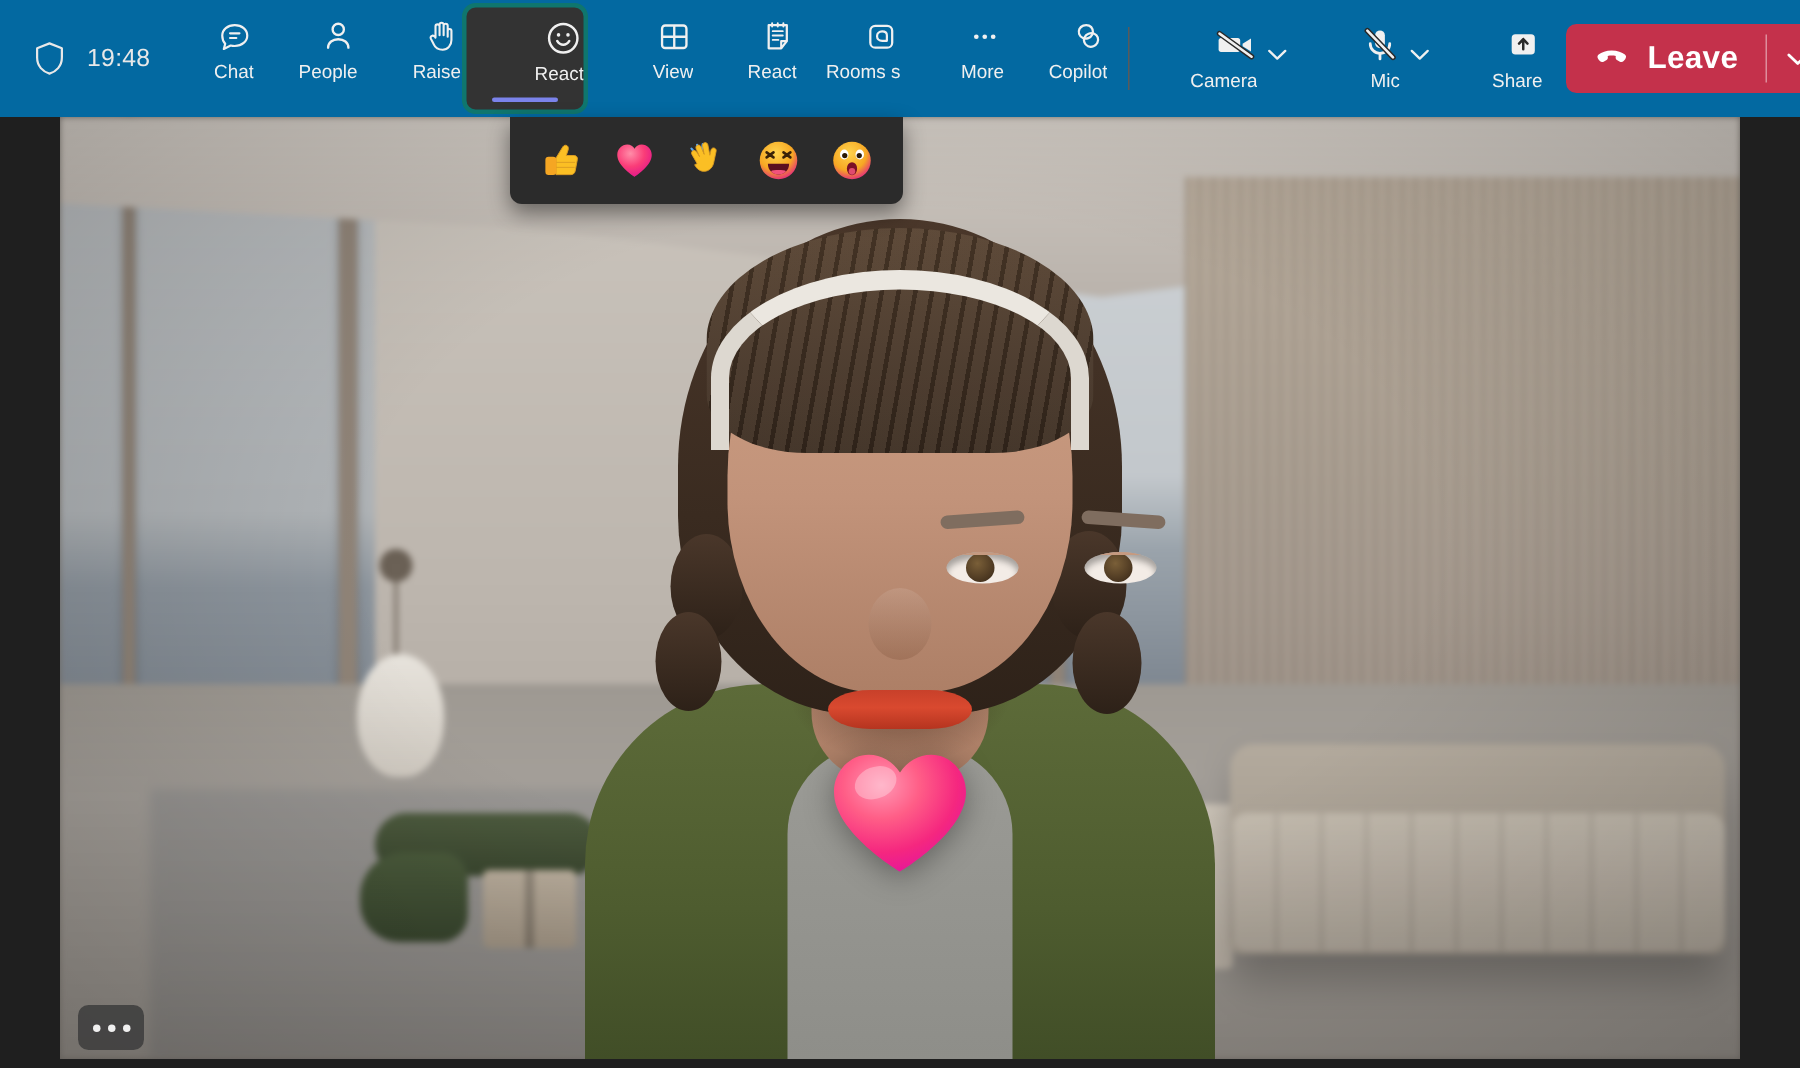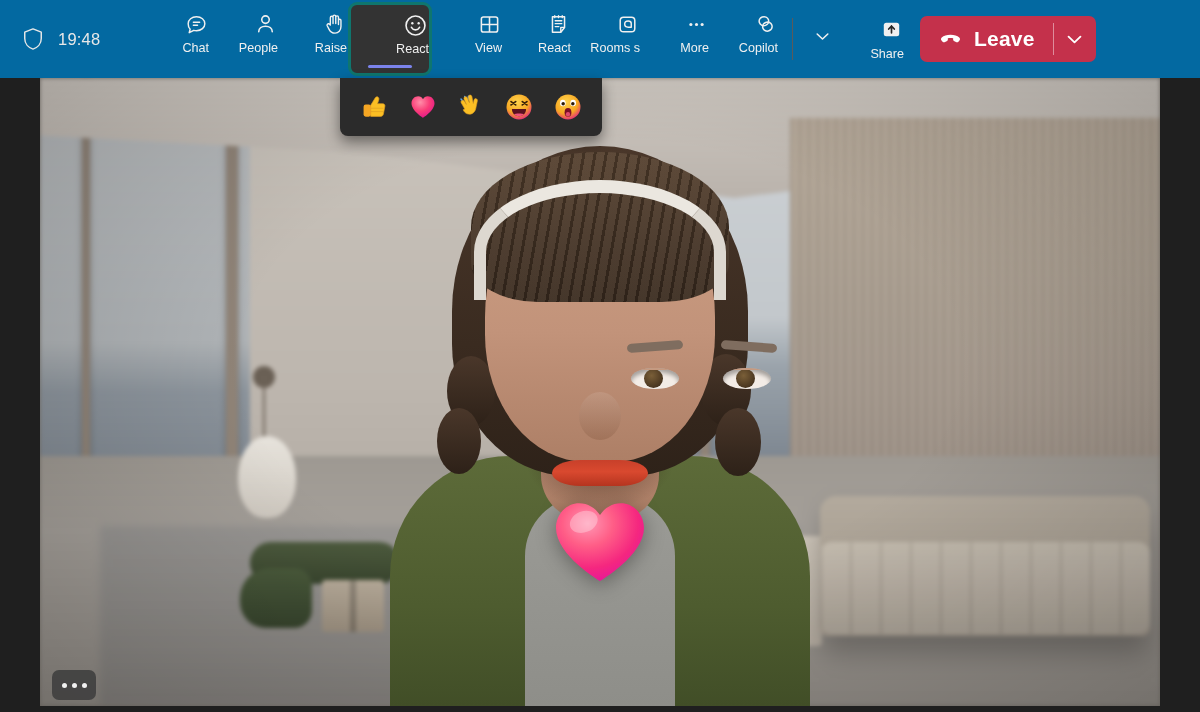--- a/index.html
+++ b/index.html
@@ -695,22 +695,52 @@
           </svg>
         </span>
         <span class="lbl">Copilot</span>
       </div>
 
       <div class="divider"></div>
     </div>
 
     <div class="tb-right">
 
-
       <div class="media-group">
+        <div class="tb-btn">
+          <span class="ico">
+            <svg width="28" height="28" viewBox="0 0 28 24" fill="none">
+              <path d="M4 7.4h11.2c.9 0 1.6.7 1.6 1.6v6c0 .9-.7 1.6-1.6 1.6H4c-.9 0-1.6-.7-1.6-1.6V9c0-.9.7-1.6 1.6-1.6Z" fill="#f0f0f0"></path>
+              <path d="M18.4 11.1 24 7.6v8.8l-5.6-3.5Z" fill="#f0f0f0"></path>
+              <path d="M3 4.4 24.4 19.8" stroke="#292929" stroke-width="3.6" stroke-linecap="round"></path>
+              <path d="M3 4.4 24.4 19.8" stroke="#f0f0f0" stroke-width="1.7" stroke-linecap="round"></path>
+            </svg>
+          </span>
+          <span class="lbl">Camera</span>
+        </div>
+        <div class="chevron-btn">
+          <svg width="17" height="17" viewBox="0 0 16 16" fill="none">
+            <path d="M3 5.6 8 10.4l5-4.8" stroke="#f0f0f0" stroke-width="1.45" stroke-linecap="round" stroke-linejoin="round"></path>
+          </svg>
+        </div>
+      </div>
+
+      <div class="media-group">
+        <div class="tb-btn">
+          <span class="ico">
+            <svg width="26" height="26" viewBox="0 0 24 24" fill="none">
+              <rect x="9" y="3" width="6" height="11" rx="3" fill="#f0f0f0"></rect>
+              <path d="M6 11.2a6 6 0 0 0 12 0" stroke="#f0f0f0" stroke-width="1.7" stroke-linecap="round"></path>
+              <path d="M12 17.2v3.4" stroke="#f0f0f0" stroke-width="1.7" stroke-linecap="round"></path>
+              <path d="M4.2 3.2 20 19.6" stroke="#292929" stroke-width="3.4" stroke-linecap="round"></path>
+              <path d="M4.2 3.2 20 19.6" stroke="#f0f0f0" stroke-width="1.6" stroke-linecap="round"></path>
+            </svg>
+          </span>
+          <span class="lbl">Mic</span>
+        </div>
         <div class="chevron-btn">
           <svg width="17" height="17" viewBox="0 0 16 16" fill="none">
             <path d="M3 5.6 8 10.4l5-4.8" stroke="#f0f0f0" stroke-width="1.45" stroke-linecap="round" stroke-linejoin="round"></path>
           </svg>
         </div>
       </div>
 
       <div class="tb-btn">
         <span class="ico">
           <svg width="25" height="25" viewBox="0 0 24 24" fill="none">

